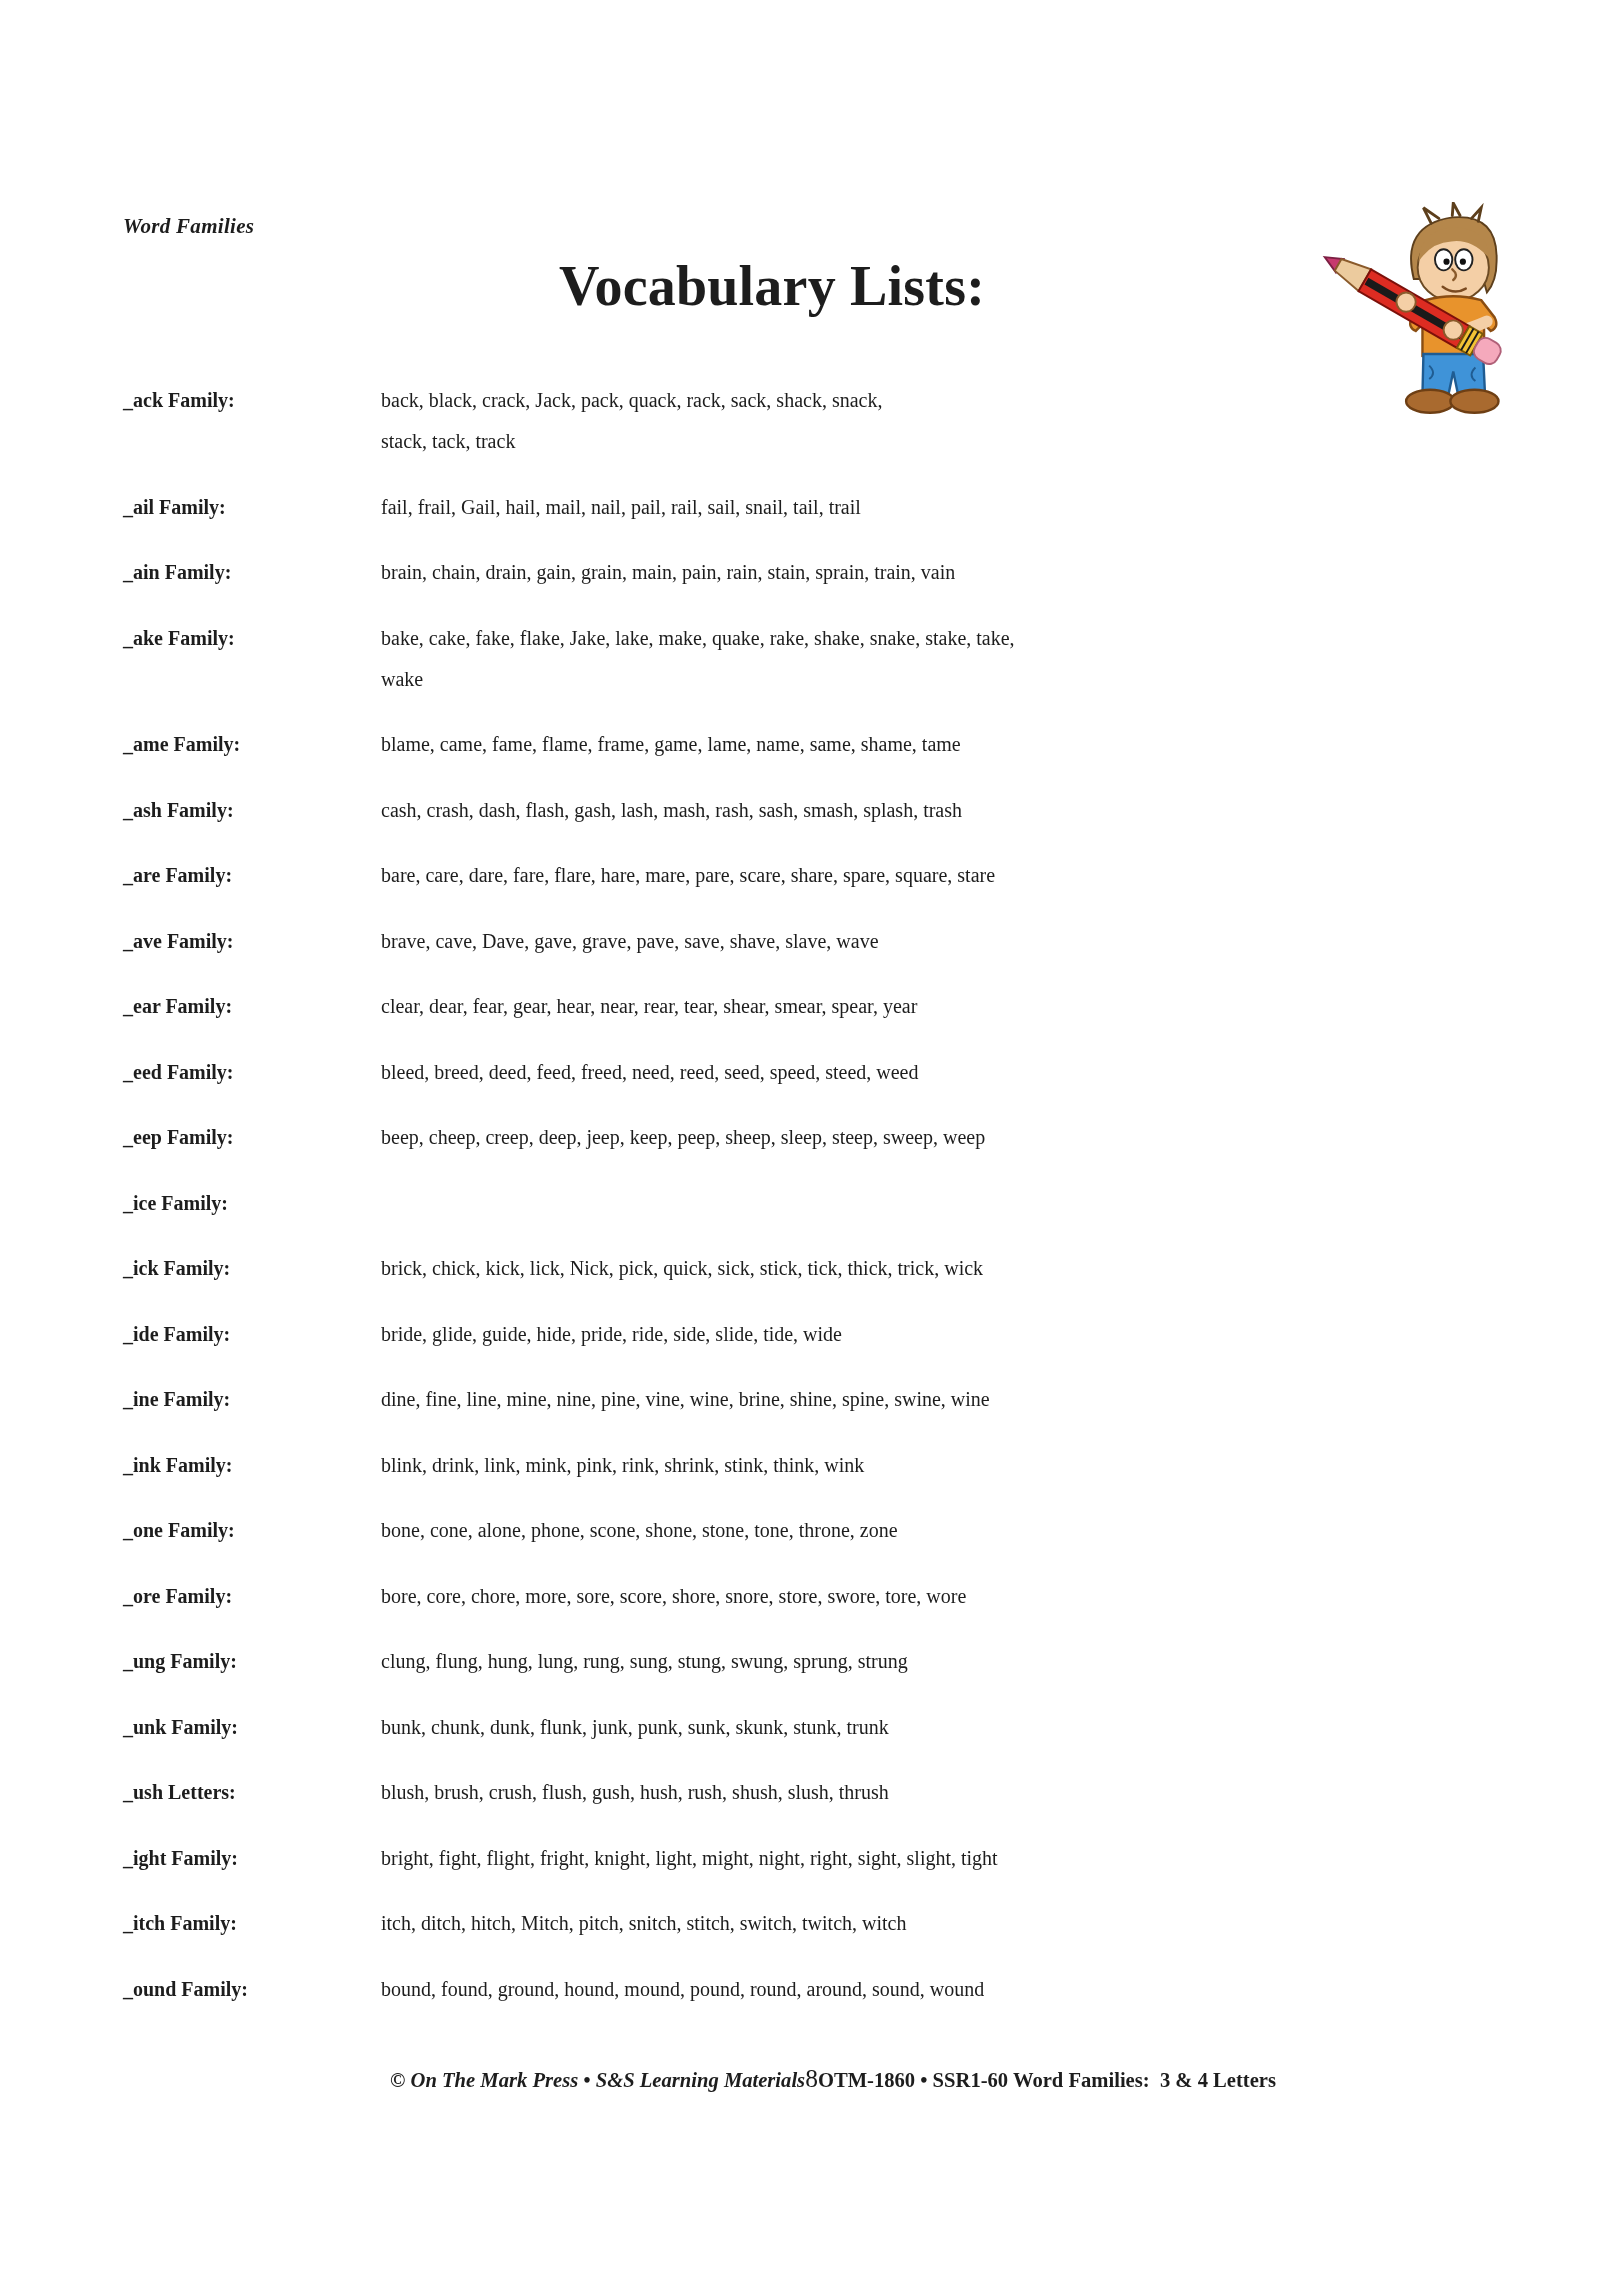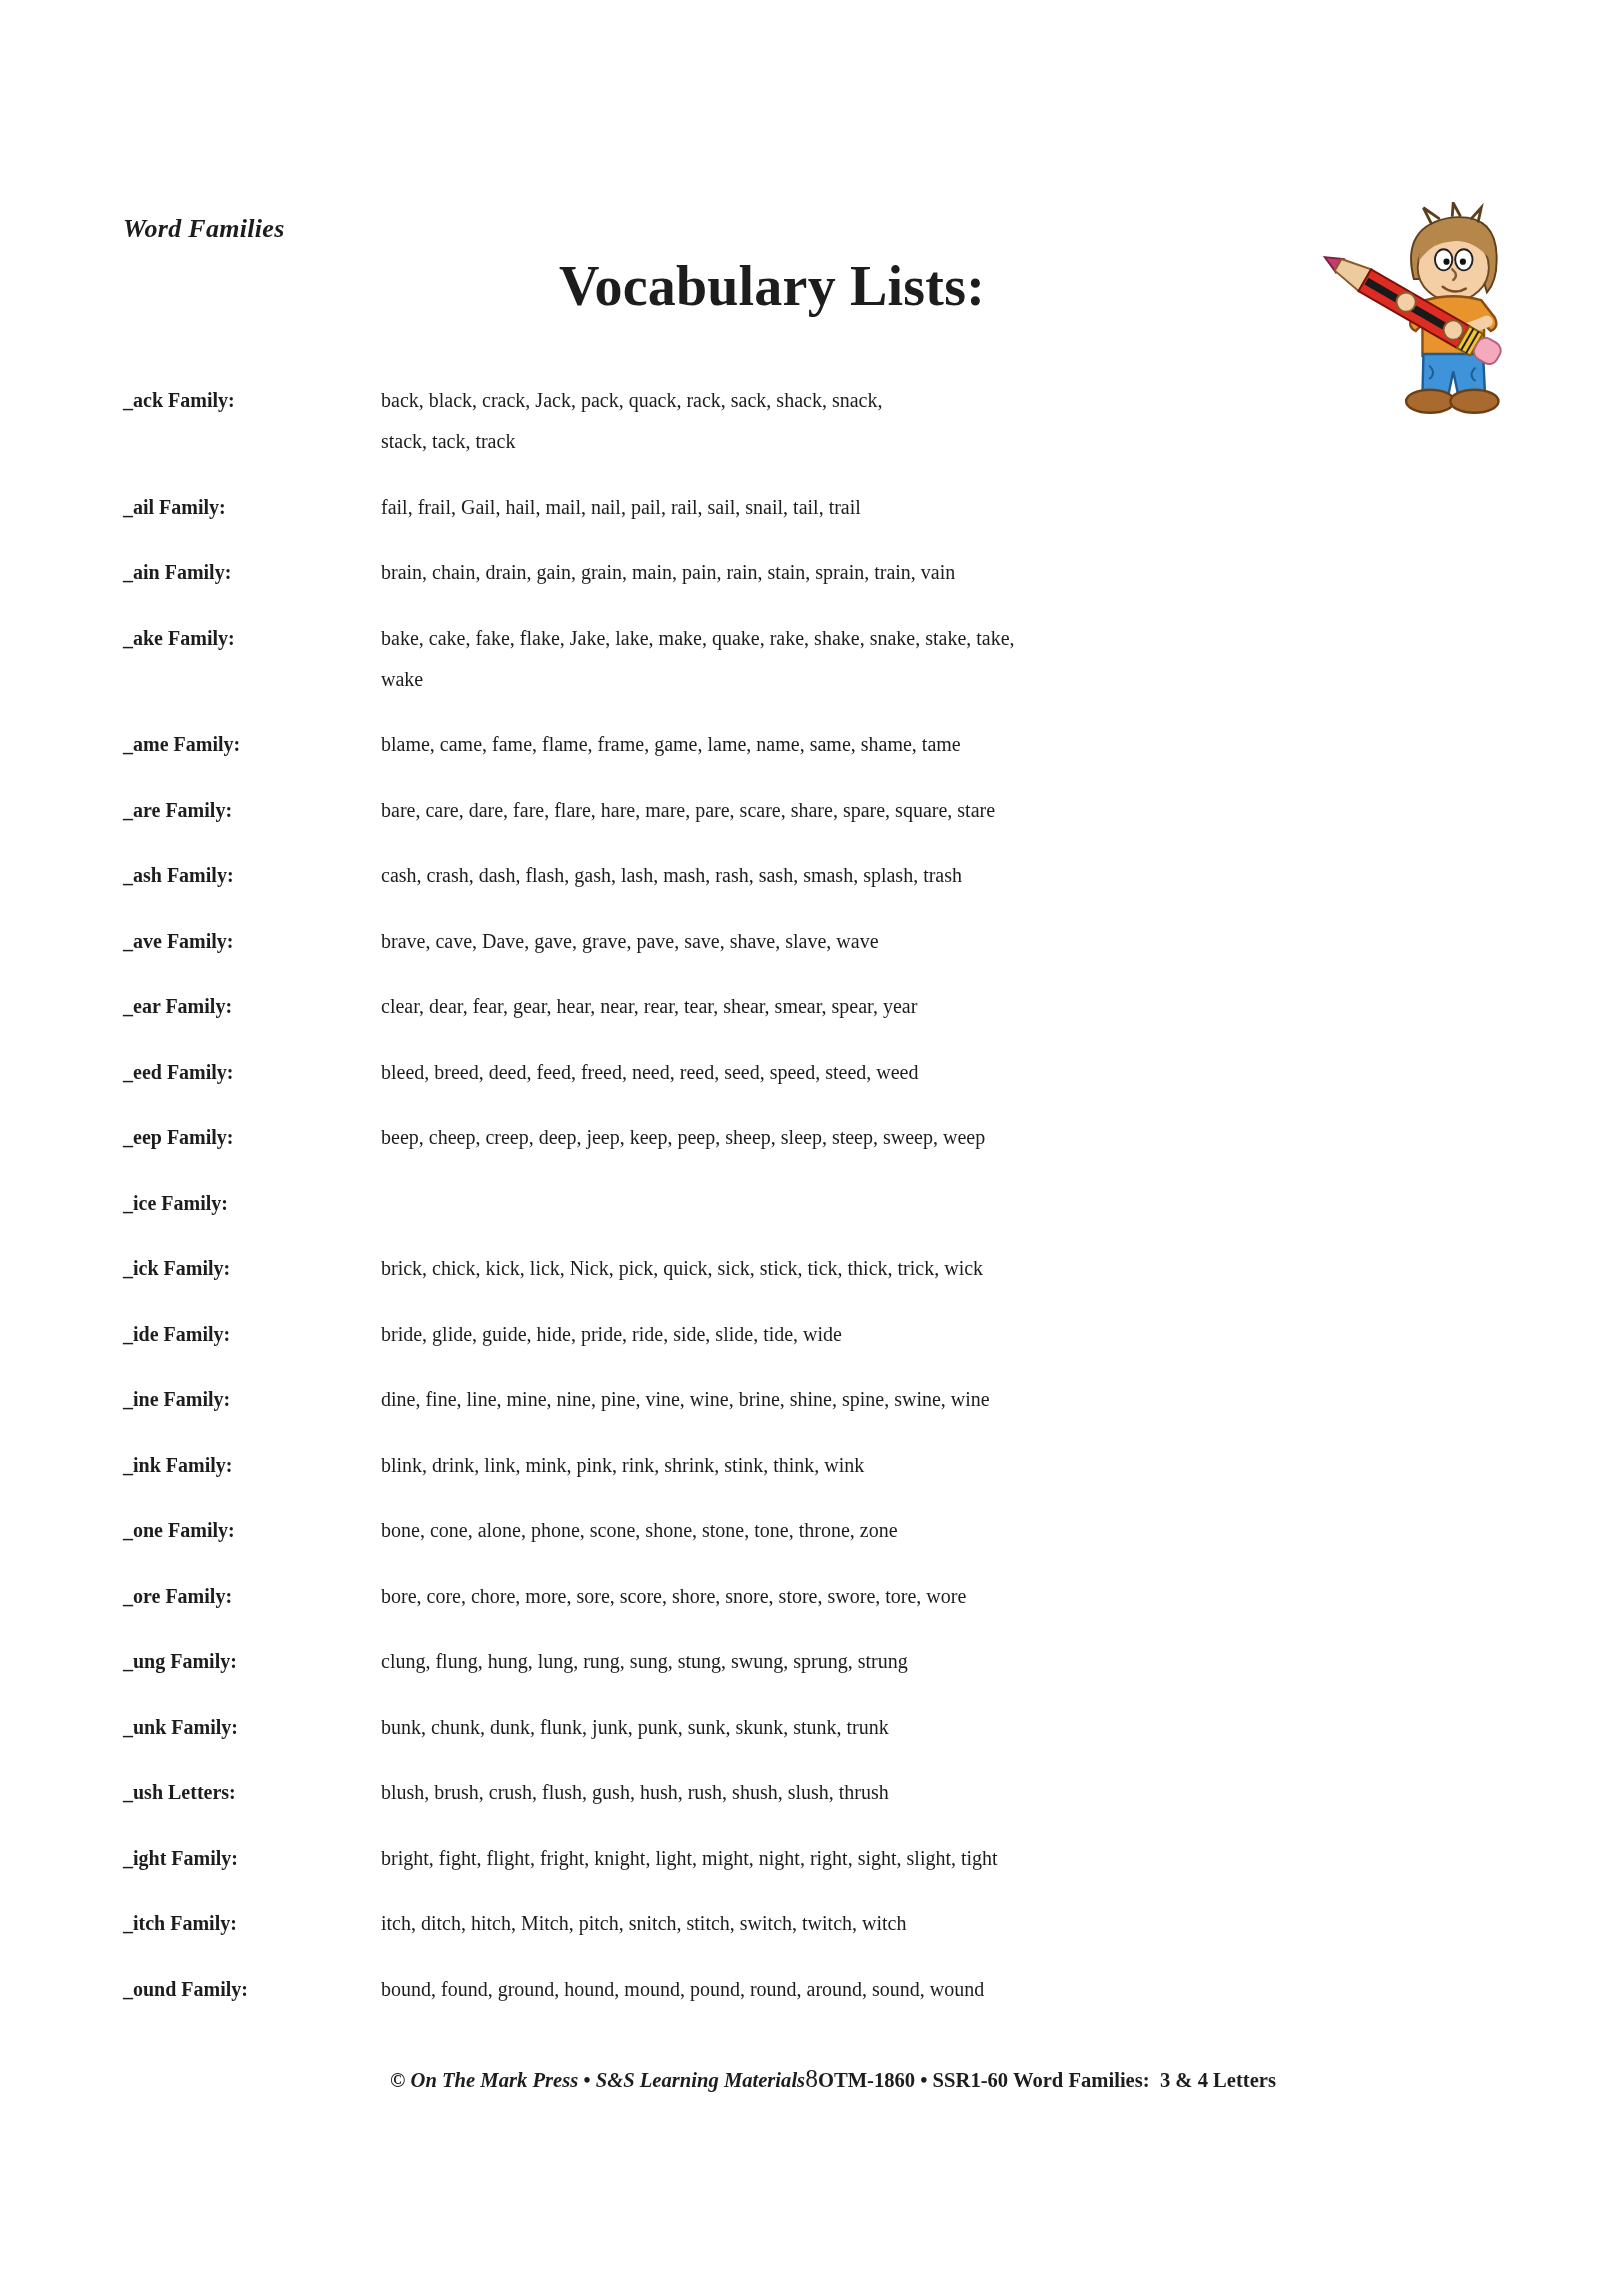--- a/index.html
+++ b/index.html
@@ -10,21 +10,21 @@
     margin: 0 auto;
     background: #ffffff;
     color: #1d1d1d;
     font-family: "Liberation Serif", "DejaVu Serif", serif;
     overflow: hidden;
   }
   .header-label {
     position: absolute;
     left: 123px;
     top: 214px;
-    font-size: 26px;
+    font-size: 21px;
     font-weight: bold;
     font-style: italic;
     letter-spacing: 0.3px;
   }
   .page-title {
     position: absolute;
     left: 125px;
     top: 247px;
     width: 1294px;
     margin: 0;
@@ -152,26 +152,26 @@
     <div class="family-row">
         <div class="family-label">_ake Family:</div>
         <div class="family-words">bake, cake, fake, flake, Jake, lake, make, quake, rake, shake, snake, stake, take,
 wake</div>
       </div>
     <div class="family-row">
         <div class="family-label">_ame Family:</div>
         <div class="family-words">blame, came, fame, flame, frame, game, lame, name, same, shame, tame</div>
       </div>
     <div class="family-row">
+        <div class="family-label">_ash Family:</div>
+        <div class="family-words">cash, crash, dash, flash, gash, lash, mash, rash, sash, smash, splash, trash</div>
+      </div>
+    <div class="family-row">
         <div class="family-label">_are Family:</div>
         <div class="family-words">bare, care, dare, fare, flare, hare, mare, pare, scare, share, spare, square, stare</div>
-      </div>
-    <div class="family-row">
-        <div class="family-label">_ash Family:</div>
-        <div class="family-words">cash, crash, dash, flash, gash, lash, mash, rash, sash, smash, splash, trash</div>
       </div>
     <div class="family-row">
         <div class="family-label">_ave Family:</div>
         <div class="family-words">brave, cave, Dave, gave, grave, pave, save, shave, slave, wave</div>
       </div>
     <div class="family-row">
         <div class="family-label">_ear Family:</div>
         <div class="family-words">clear, dear, fear, gear, hear, near, rear, tear, shear, smear, spear, year</div>
       </div>
     <div class="family-row">

